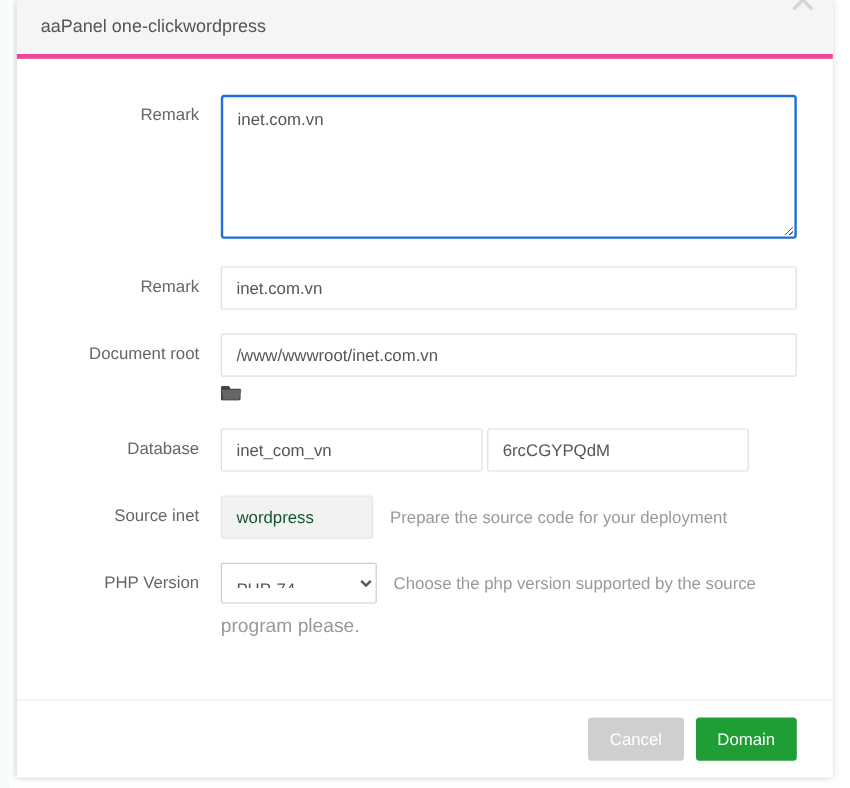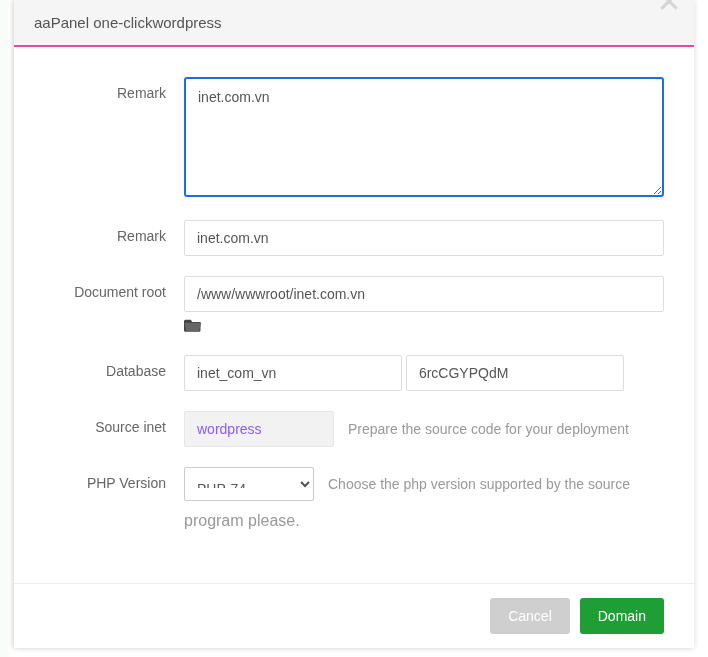--- a/index.html
+++ b/index.html
@@ -18,21 +18,21 @@
       top: 0;
       width: 680px;
       height: 648px;
       background: #fff;
       box-shadow: 0 0 6px rgba(0,0,0,0.15), -2px 0 4px rgba(0,0,0,0.06);
       display: flex;
       flex-direction: column;
     }
     .modal-header {
       background: #f5f5f5;
-      border-bottom: 2px solid #ec4899;
+      border-bottom: 4px solid #ec4899;
       padding: 14px 20px;
       position: relative;
     }
     .modal-title {
       font-size: 15px;
       color: #555;
       font-weight: normal;
     }
     .close-btn {
       position: absolute;
@@ -89,23 +89,23 @@
       padding: 0 12px;
       font-size: 14px;
       color: #555;
       outline: none;
     }
     .text-input.short {
       width: 218px;
     }
     .text-input.readonly-box {
       background: #f2f2f2;
-      width: 150px;
+      width: 127px;
       border: 1px solid #e6e6e6;
-      color: #8b5cf6;
+      color: #14532d;
     }
     .db-stack .text-input { margin-bottom: -1px; }
     .db-stack .text-input:last-child { margin-bottom: 0; }
     .folder-icon {
       margin-top: 6px;
       color: #444;
     }
     .folder-icon svg { width: 18px; height: 14px; }
     .select-input {
       width: 130px;

